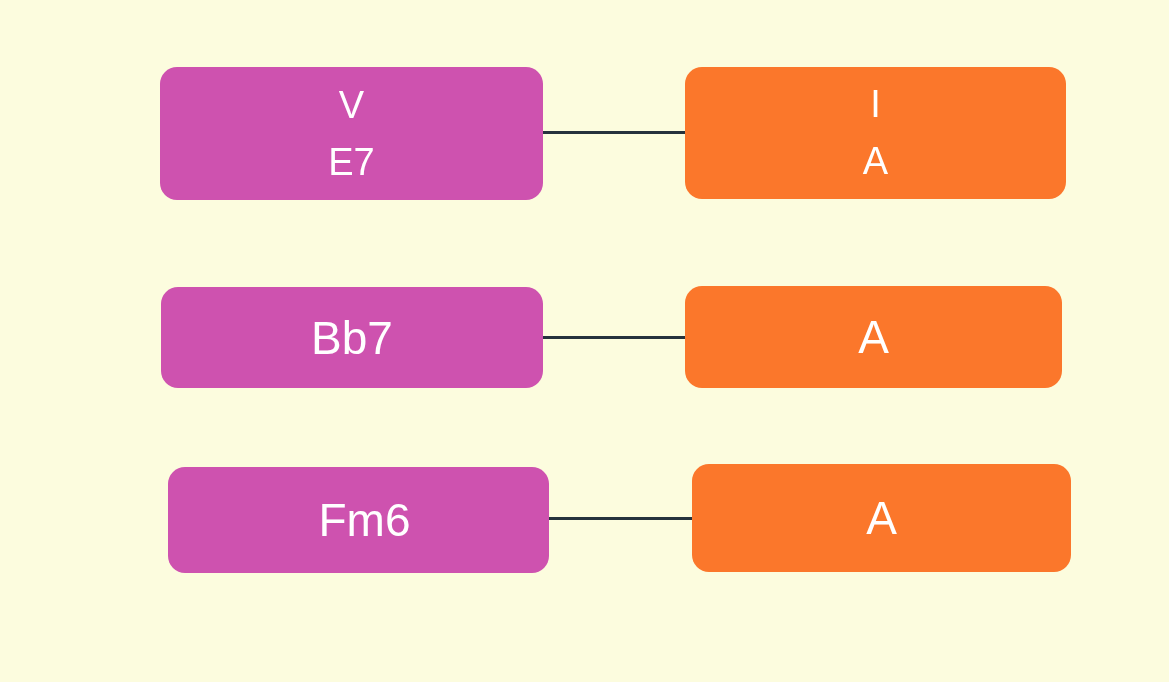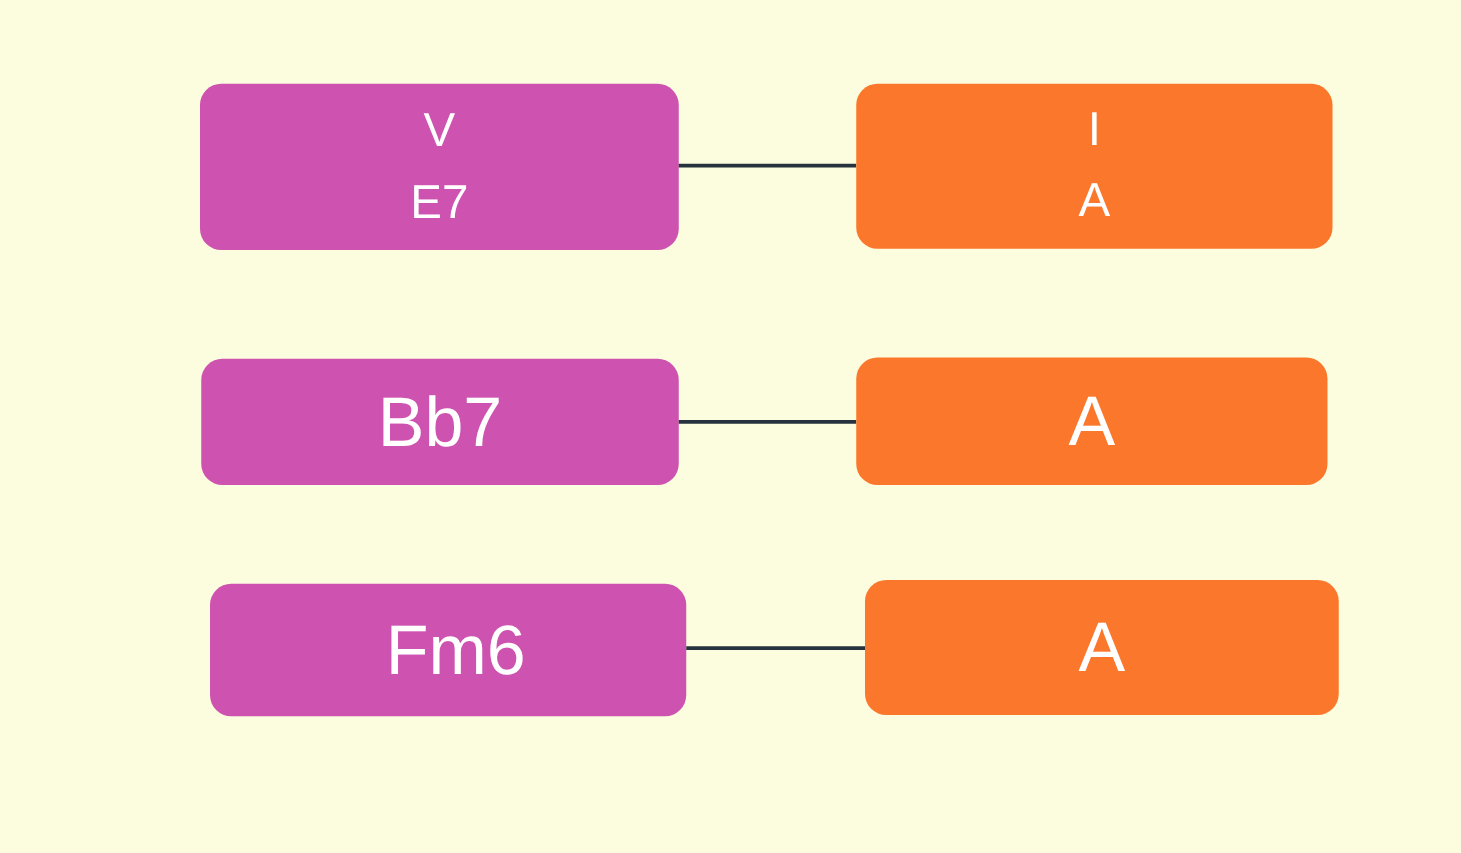--- a/index.html
+++ b/index.html
@@ -26,21 +26,21 @@
     display: flex;
     flex-direction: column;
     align-items: center;
     justify-content: center;
     color: var(--color-text);
     text-align: center;
   }
   .node-left  { background: var(--color-left_node); }
   .node-right { background: var(--color-right_node); }
   .node .line-sm { font-size: 38px; line-height: 57px; font-weight: 400; }
-  .node .line-lg { font-size: 56px; line-height: 50px; font-weight: 400; }
+  .node .line-lg { font-size: 46px; line-height: 50px; font-weight: 400; }
   .connector {
     position: absolute;
     height: 3px;
     background: var(--color-connector);
   }
 
   
   .r1-left  { left: 160px; top: 67px;  width: 383px; height: 133px; }
   .r1-right { left: 685px; top: 67px;  width: 381px; height: 132px; }
   .r1-conn  { left: 543px; top: 131px; width: 142px; }

